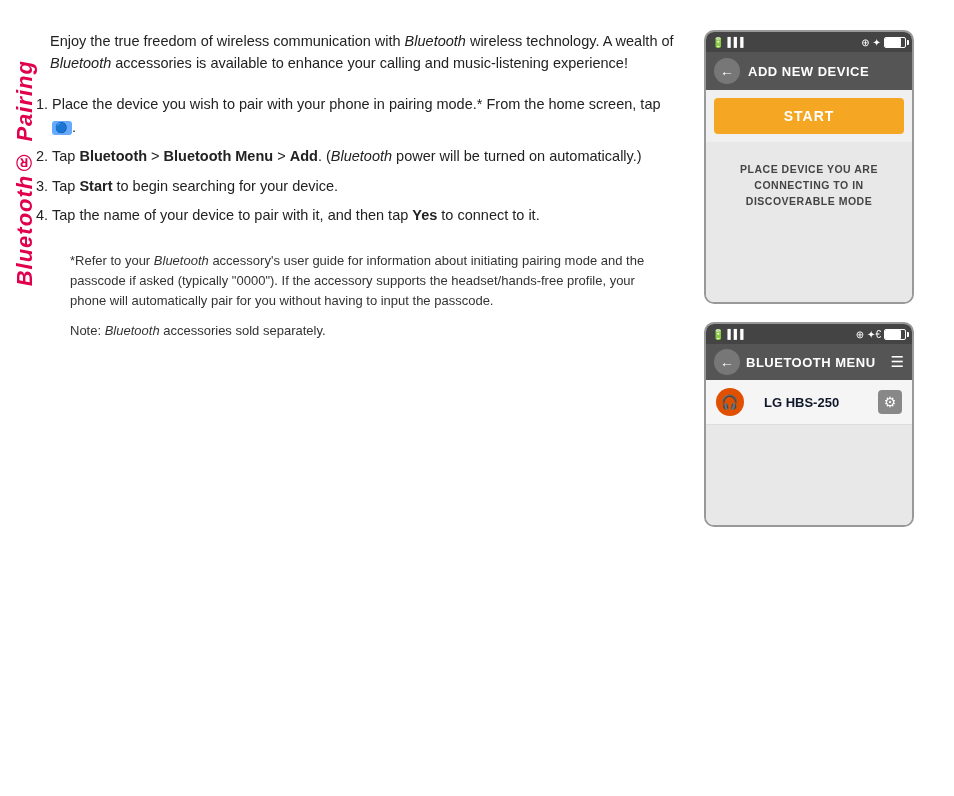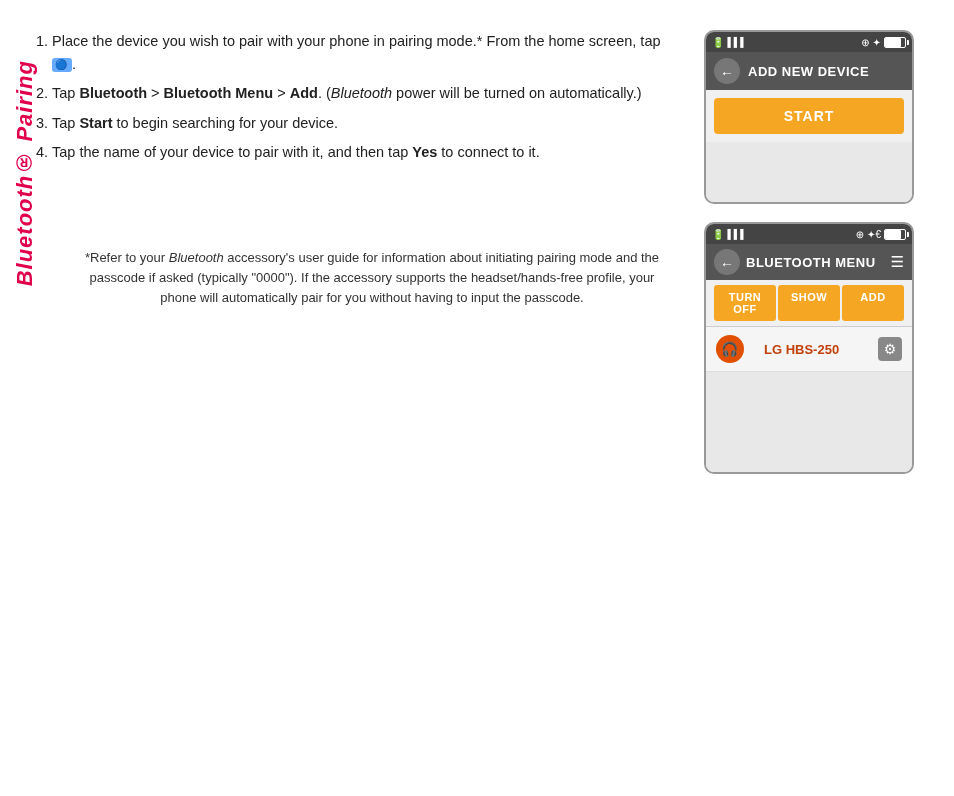--- a/index.html
+++ b/index.html
@@ -68,23 +68,22 @@
     }
 
     .steps-list li strong {
       font-weight: bold;
     }
 
     .footnote {
       font-size: 13px;
       line-height: 1.55;
       color: #333;
-      margin-top: 84px;
+      margin-top: 24px;
       margin-left: 20px;
-      text-align: center;
     }
 
     .footnote em {
       font-style: italic;
     }
 
     .note-text {
       font-size: 13px;
       color: #333;
       margin-top: 12px;
@@ -288,21 +287,21 @@
       display: flex;
       align-items: center;
       justify-content: center;
       font-size: 14px;
       color: #fff;
     }
 
     .device-name {
       font-size: 13px;
       font-weight: bold;
-      color: #c2410c;
+      color: #0f172a;
       padding-left: 12px;
     }
 
     .gear-icon {
       width: 24px;
       height: 24px;
       background: #888;
       border-radius: 4px;
       display: flex;
       align-items: center;
@@ -316,40 +315,46 @@
       min-height: 100px;
     }
   </style>
 </head>
 <body>
 
 <div class="left-content">
   <div class="sidebar-label">Bluetooth® Pairing</div>
 
   <div class="main-text">
+    <p class="intro-para">
+      Enjoy the true freedom of wireless communication with <em>Bluetooth</em> wireless technology. A wealth of <em>Bluetooth</em> accessories is available to enhance your calling and music-listening experience!
+    </p>
 
     <ol class="steps-list">
       <li>
         Place the device you wish to pair with your phone in pairing mode.* From the home screen, tap <span style="display:inline-block;width:20px;height:14px;background:#6af;border-radius:3px;vertical-align:middle;font-size:10px;text-align:center;line-height:14px;color:#fff;">🔵</span>.
       </li>
       <li>
         Tap <strong>Bluetooth</strong> &gt; <strong>Bluetooth Menu</strong> &gt; <strong>Add</strong>. (<em>Bluetooth</em> power will be turned on automatically.)
       </li>
       <li>
         Tap <strong>Start</strong> to begin searching for your device.
       </li>
       <li>
         Tap the name of your device to pair with it, and then tap <strong>Yes</strong> to connect to it.
       </li>
     </ol>
 
     <p class="footnote">
       *Refer to your <em>Bluetooth</em> accessory's user guide for information about initiating pairing mode and the passcode if asked (typically "0000"). If the accessory supports the headset/hands-free profile, your phone will automatically pair for you without having to input the passcode.
     </p>
 
+    <p class="note-text">
+      Note: <em>Bluetooth</em> accessories sold separately.
+    </p>
   </div>
 </div>
 
 <div class="right-panels">
 
   <div class="phone-mockup">
 
     <div class="status-bar">
       <div class="status-left">
         <span>🔋</span>
@@ -364,20 +369,23 @@
       </div>
     </div>
 
     <div class="phone1-header">
       <div class="back-btn">←</div>
       <div class="phone-title">ADD NEW DEVICE</div>
     </div>
 
     <div class="start-btn">START</div>
 
+    <div class="phone1-body">
+      <span>PLACE DEVICE YOU ARE<br>CONNECTING TO IN<br>DISCOVERABLE MODE</span>
+    </div>
 
     <div class="phone1-spacer"></div>
   </div>
 
   <div class="phone-mockup">
 
     <div class="status-bar">
       <div class="status-left">
         <span>🔋</span>
         <span style="font-size:9px;">▌▌▌</span>
@@ -392,25 +400,20 @@
     </div>
 
     <div class="phone2-header">
       <div class="phone2-header-left">
         <div class="back-btn">←</div>
         <div class="phone-title">BLUETOOTH MENU</div>
       </div>
       <div class="menu-icon">☰</div>
     </div>
 
-    <div class="phone2-action-bar">
-      <div class="action-btn">TURN OFF</div>
-      <div class="action-btn">SHOW</div>
-      <div class="action-btn">ADD</div>
-    </div>
 
     <div class="device-row">
       <div class="device-row-left">
         <div class="device-icon">🎧</div>
         <div class="device-name">LG HBS-250</div>
       </div>
       <div class="gear-icon">⚙</div>
     </div>
 
     <div class="phone2-body"></div>

